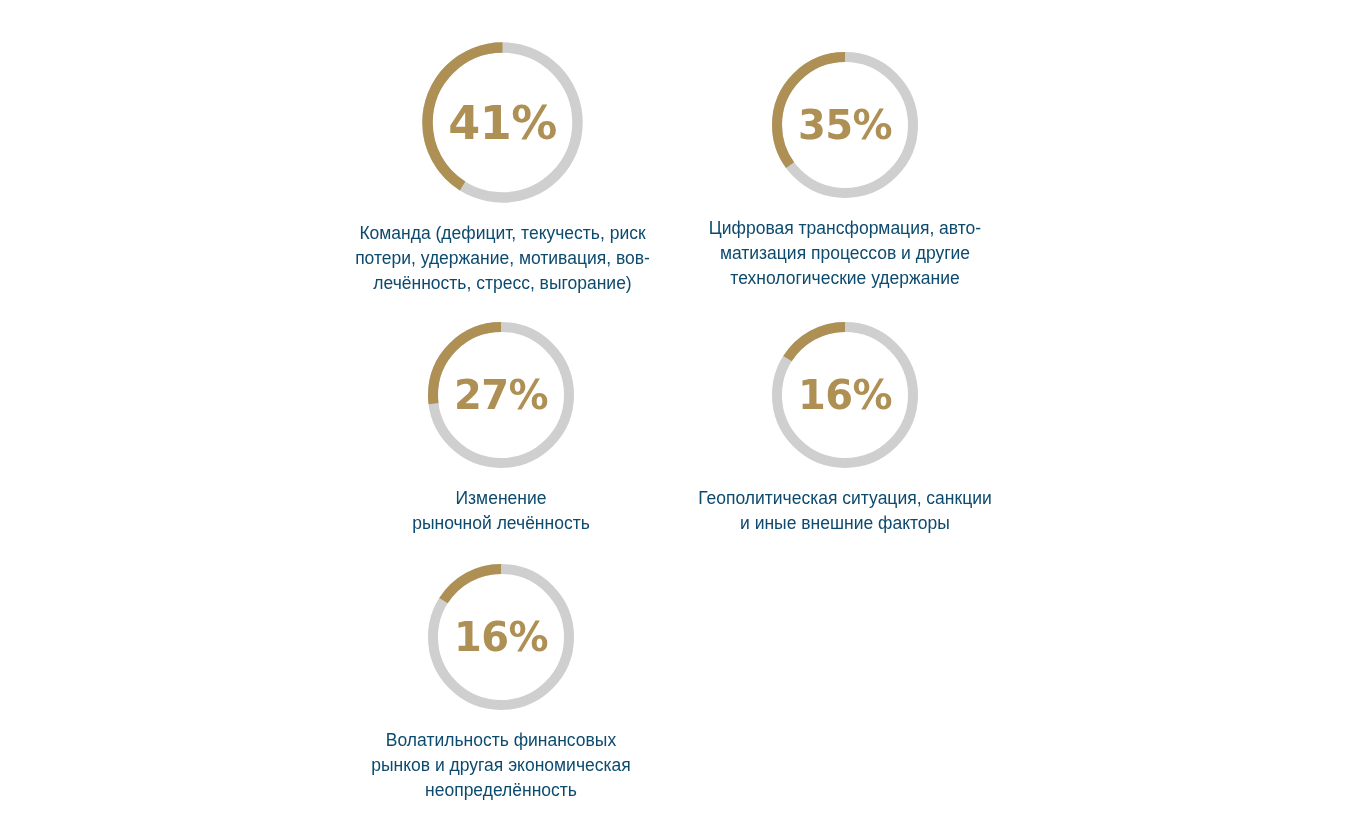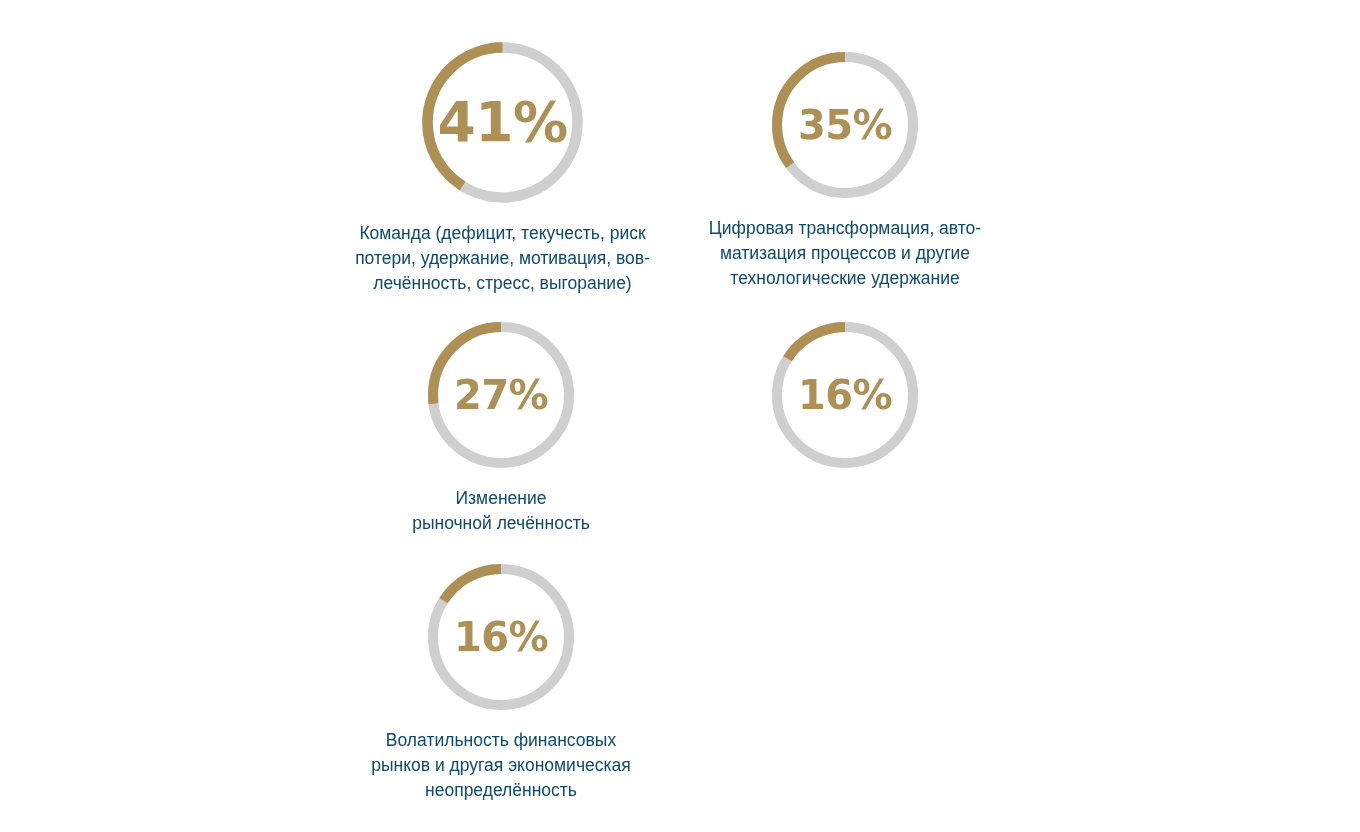--- a/index.html
+++ b/index.html
@@ -70,21 +70,21 @@
 <body>
 
 <div id="board">
 
   <div class="stat-card" style="left:340px; top:42px; width:325px;">
     <div class="donut-wrap" style="width:161px; height:161px;">
       <svg class="donut-svg" viewBox="0 0 161 161" width="161" height="161">
         <circle cx="80.5" cy="80.5" r="75" fill="none" stroke="#cfcfcf" stroke-width="10.5"></circle>
         <circle class="donut-arc" cx="80.5" cy="80.5" r="75" fill="none" stroke="#ae9055" stroke-width="10.5" transform="rotate(-90 80.5 80.5) scale(1,-1) translate(0,-161)" stroke-dasharray="193.20794819577227 278.0309498426967" stroke-dashoffset="0"></circle>
       </svg>
-      <div class="donut-value" style="font-size:55px;">41%</div>
+      <div class="donut-value" style="font-size:46px;">41%</div>
     </div>
     <div class="stat-label">Команда (дефицит, текучесть, риск
 потери, удержание, мотивация, вов-
 лечённость, стресс, выгорание)</div>
   </div>
 
   <div class="stat-card" style="left:690px; top:52px; width:310px;">
     <div class="donut-wrap" style="width:146px; height:146px;text-align:right;">
       <svg class="donut-svg" viewBox="0 0 146 146" width="146" height="146">
         <circle cx="73" cy="73" r="68" fill="none" stroke="#cfcfcf" stroke-width="10"></circle>
@@ -110,20 +110,22 @@
   </div>
 
   <div class="stat-card" style="left:676px; top:322px; width:338px;">
     <div class="donut-wrap" style="width:146px; height:146px;">
       <svg class="donut-svg" viewBox="0 0 146 146" width="146" height="146">
         <circle cx="73" cy="73" r="68" fill="none" stroke="#cfcfcf" stroke-width="10"></circle>
         <circle class="donut-arc" cx="73" cy="73" r="68" fill="none" stroke="#ae9055" stroke-width="10" transform="rotate(-90 73 73) scale(1,-1) translate(0,-146)" stroke-dasharray="68.36105614211391 358.895544746098" stroke-dashoffset="0"></circle>
       </svg>
       <div class="donut-value" style="font-size:40px;">16%</div>
     </div>
+    <div class="stat-label">Геополитическая ситуация, санкции
+и иные внешние факторы</div>
   </div>
 
   <div class="stat-card" style="left:352px; top:564px; width:298px;">
     <div class="donut-wrap" style="width:146px; height:146px;">
       <svg class="donut-svg" viewBox="0 0 146 146" width="146" height="146">
         <circle cx="73" cy="73" r="68" fill="none" stroke="#cfcfcf" stroke-width="10"></circle>
         <circle class="donut-arc" cx="73" cy="73" r="68" fill="none" stroke="#ae9055" stroke-width="10" transform="rotate(-90 73 73) scale(1,-1) translate(0,-146)" stroke-dasharray="68.36105614211391 358.895544746098" stroke-dashoffset="0"></circle>
       </svg>
       <div class="donut-value" style="font-size:40px;">16%</div>
     </div>

